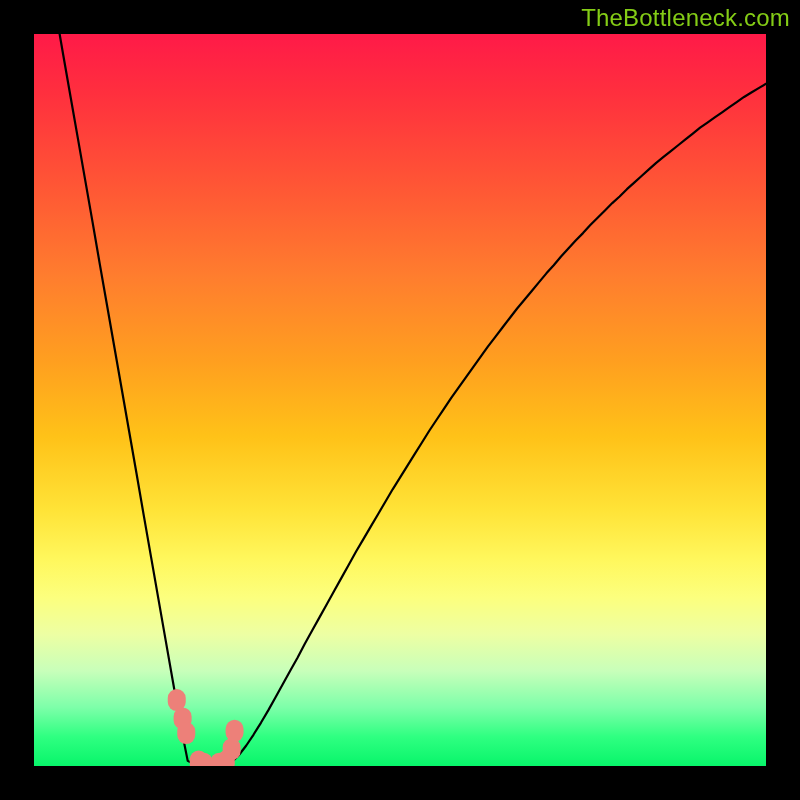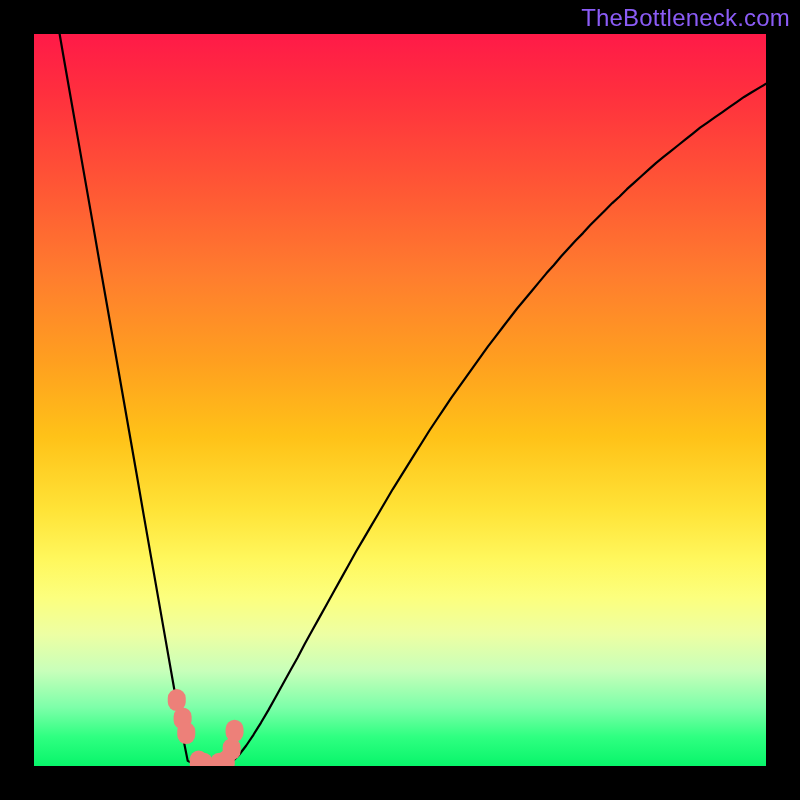--- a/index.html
+++ b/index.html
@@ -66,21 +66,21 @@
     stroke-linecap: round;
   }
   .marker {
     fill: #ed8079;
     stroke: none;
   }
   .watermark {
     position: absolute;
     top: 4px;
     right: 10px;
-    color: #8b5cf6;
+    color: #84cc16;
     font-size: 24px;
     letter-spacing: 0.2px;
     font-weight: 400;
     user-select: none;
   }
 </style>
 </head>
 <body>
 
 <div class="frame">

